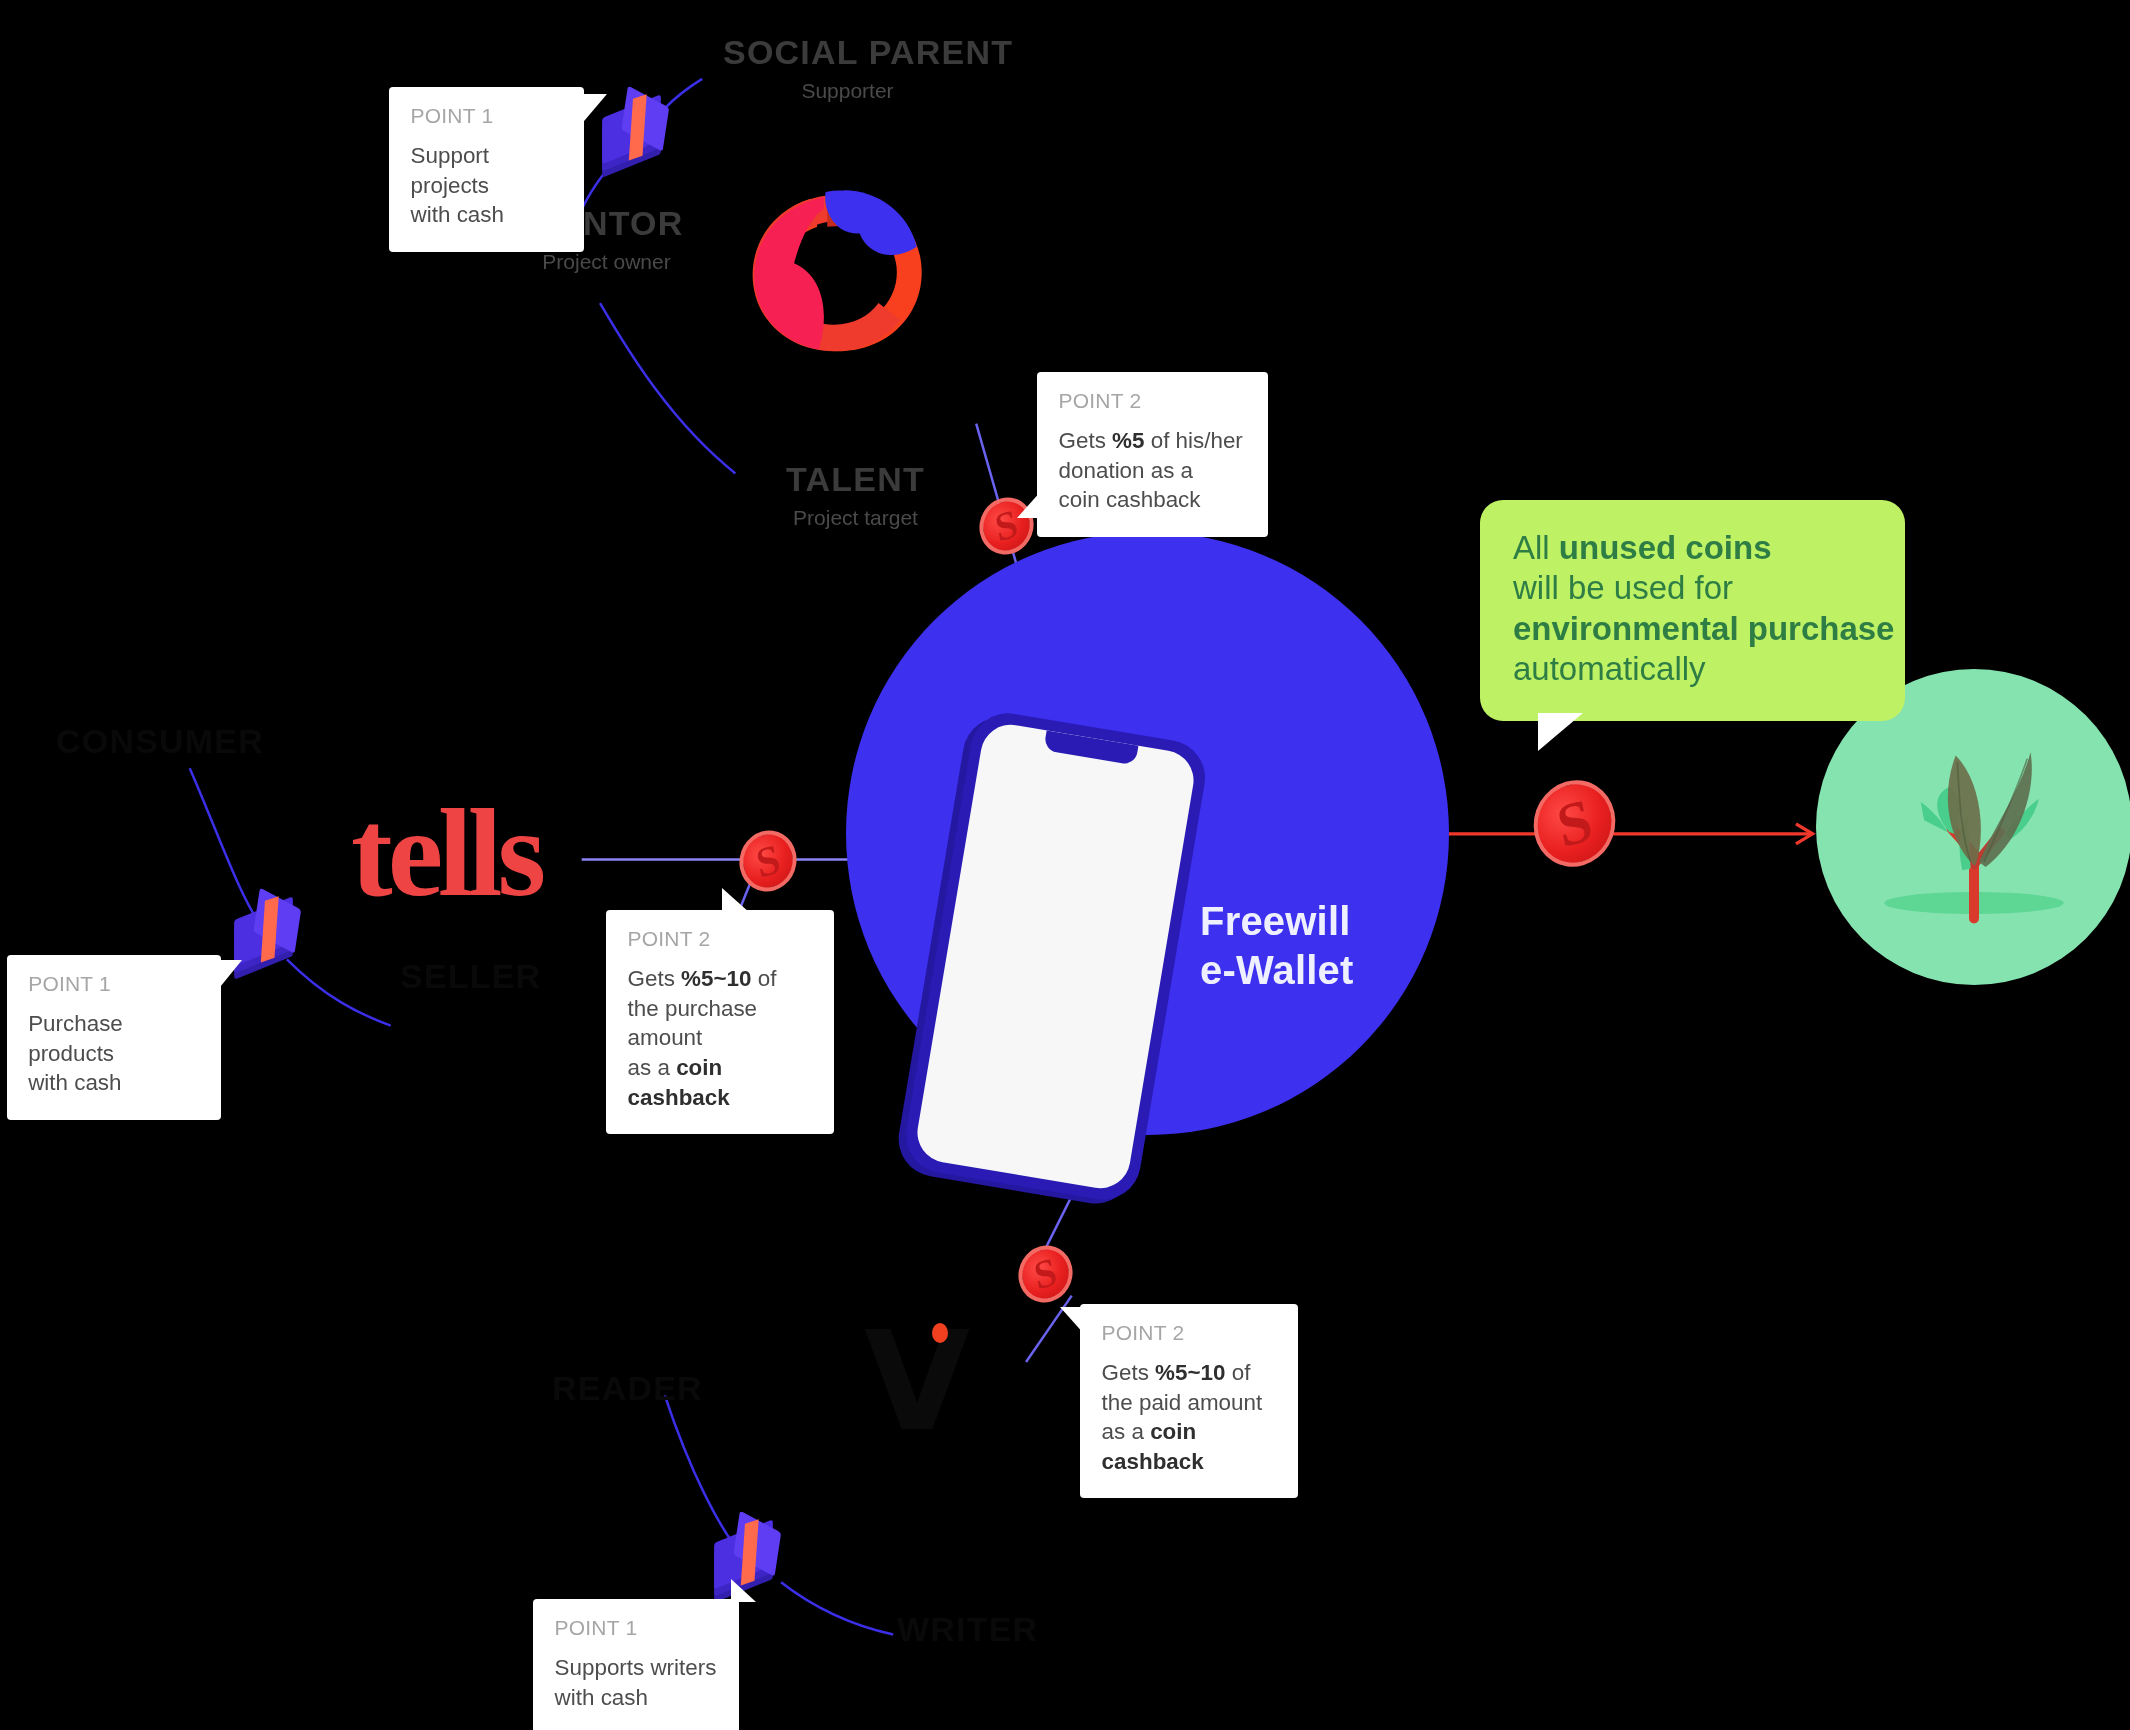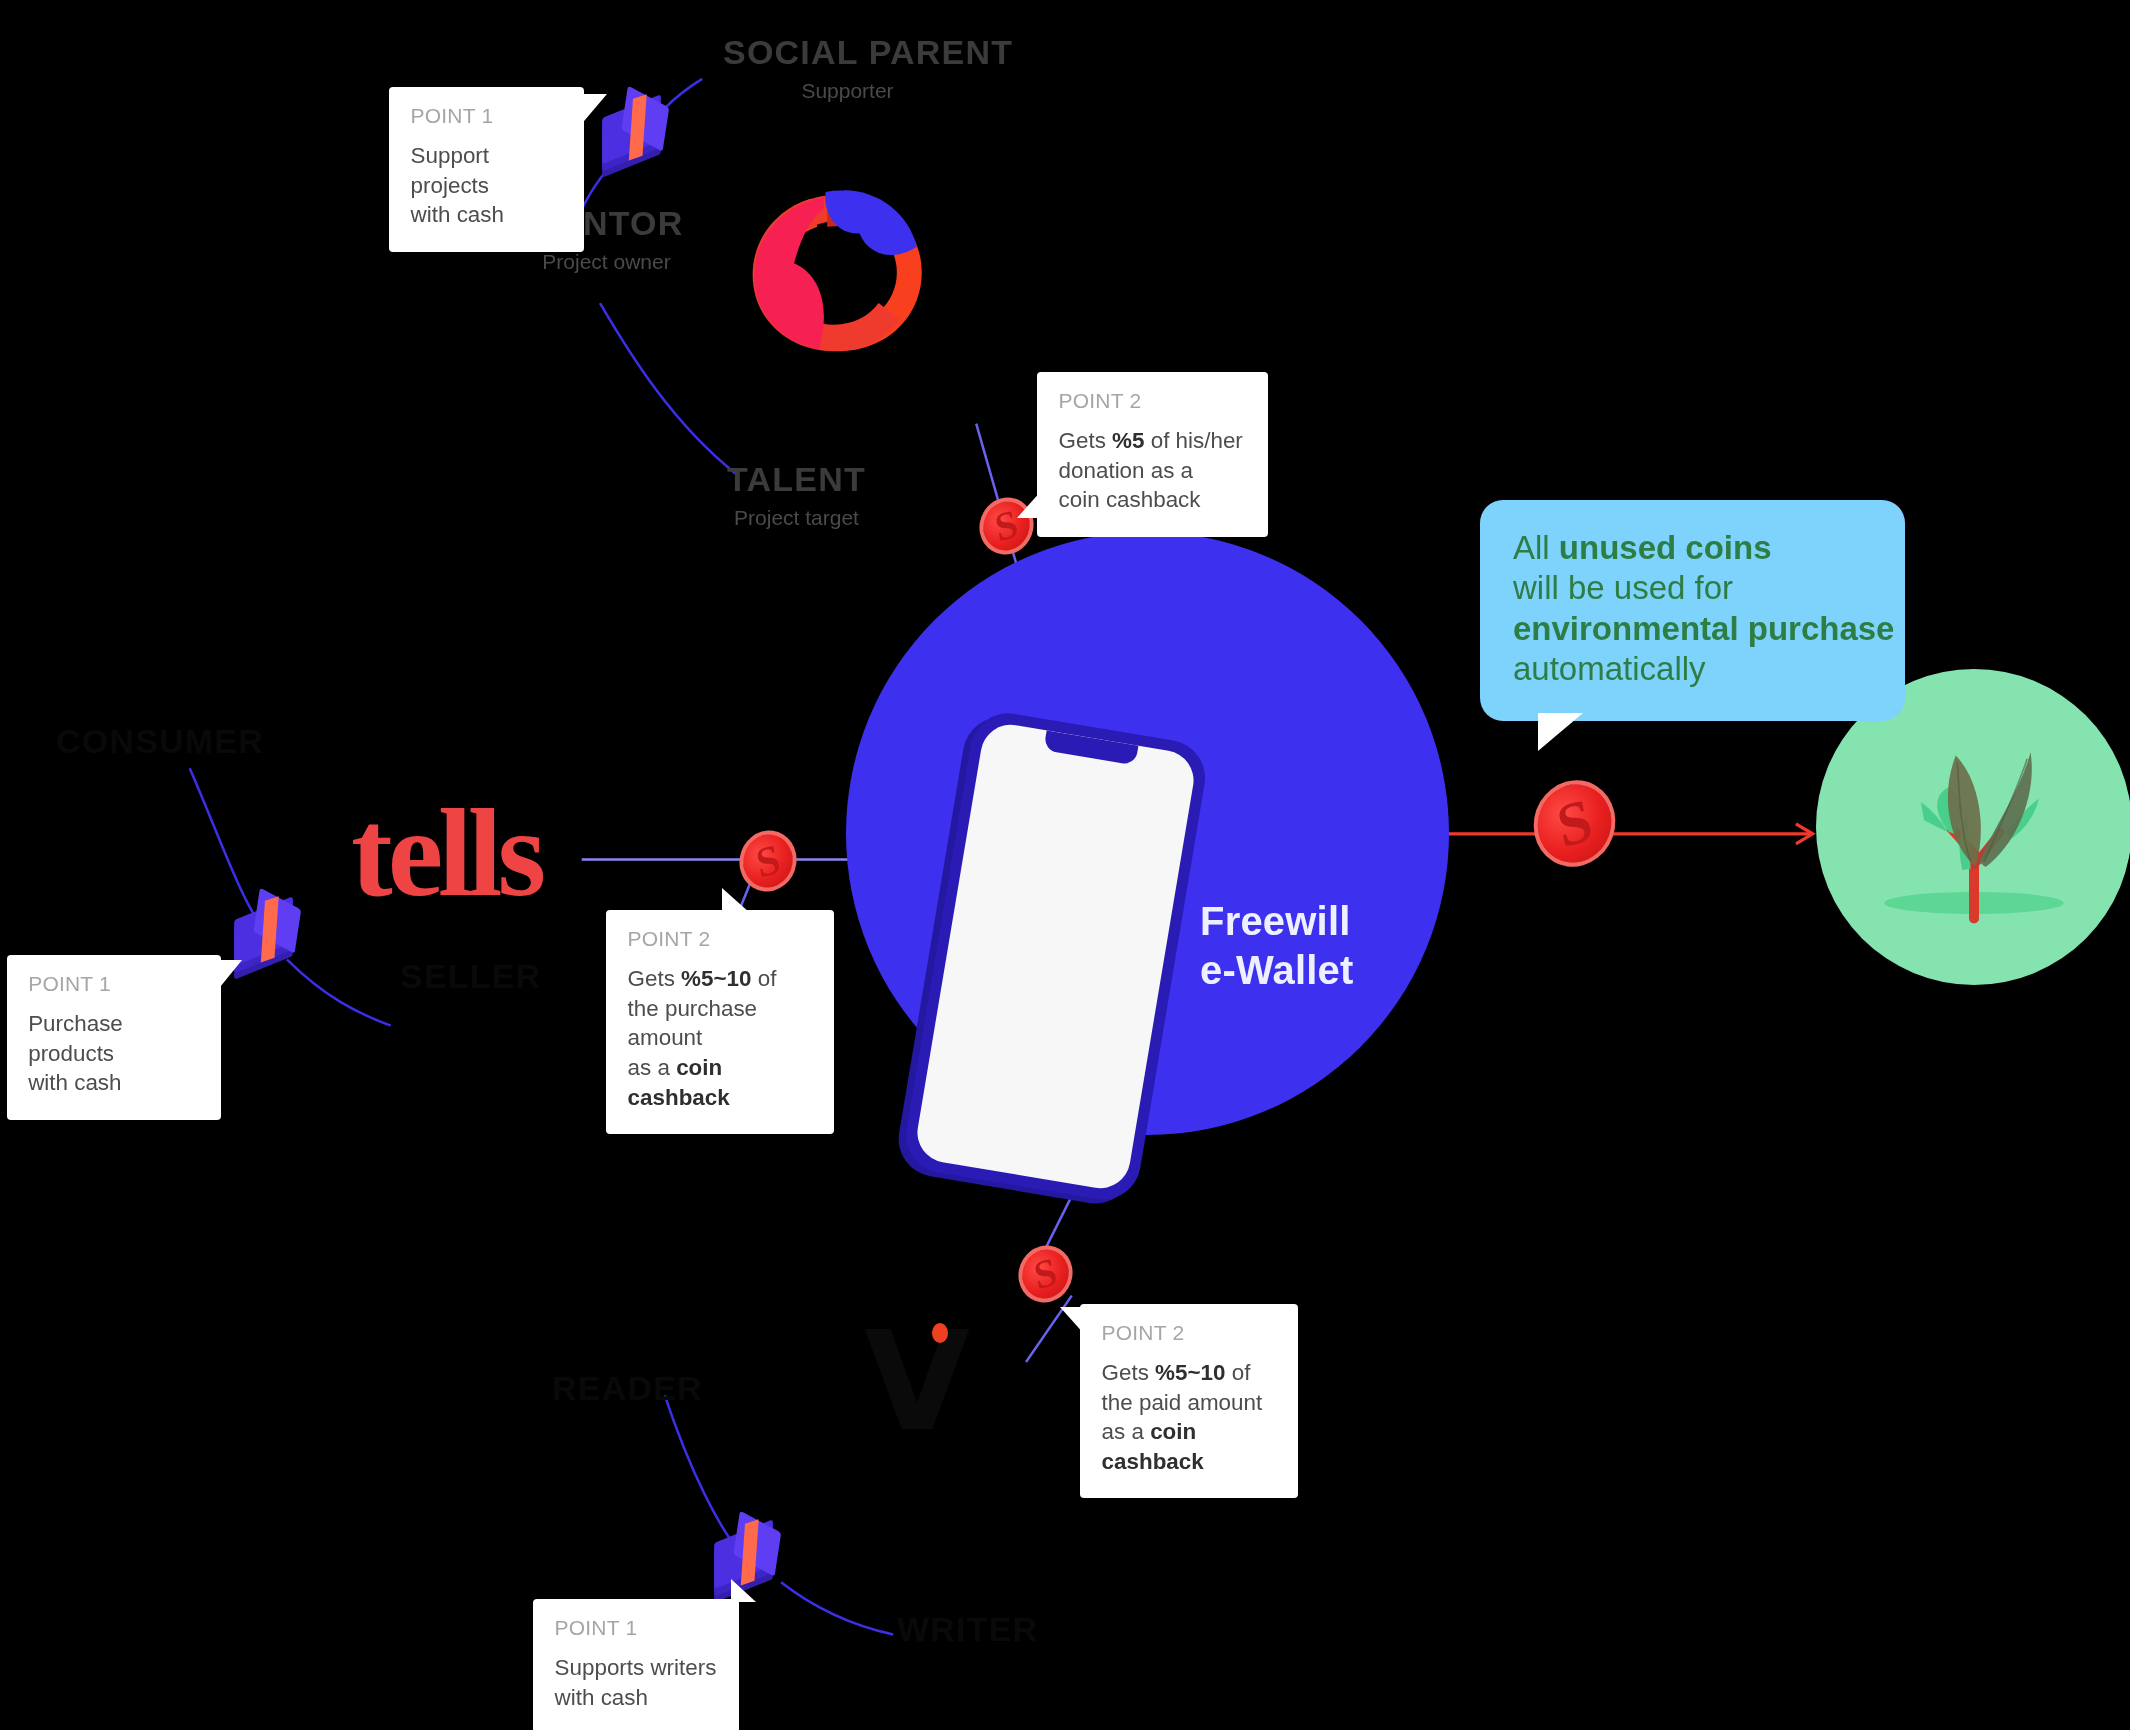--- a/index.html
+++ b/index.html
@@ -60,21 +60,21 @@
     line-height: 1.32;
   }
   .bubble .point-body b { font-weight: 700; color: #2f2f2f; }
 
   
   .tail { position: absolute; width: 0; height: 0; }
 
   
   .eco-bubble {
     position: absolute;
-    background: #7dd3fc;
+    background: #bef264;
     border-radius: 23px;
     padding: 28px 33px 32px 33px;
   }
   .eco-bubble .eco-line {
     color: #2e7d45;
     font-size: 33px;
     line-height: 1.22;
     font-weight: 400;
     white-space: nowrap;
   }
@@ -335,21 +335,21 @@
   <div class="abs role-grey" style="left:723px; top:35px; text-align:center; width:249px;">
     <div class="role-title">SOCIAL PARENT</div>
     <div class="role-sub">Supporter</div>
   </div>
 
   <div class="abs role-grey" style="left:482px; top:206px; text-align:center; width:249px;">
     <div class="role-title">MENTOR</div>
     <div class="role-sub">Project owner</div>
   </div>
 
-  <div class="abs role-grey" style="left:672px; top:462px; text-align:center; width:249px;">
+  <div class="abs role-grey" style="left:731px; top:462px; text-align:center; width:249px;">
     <div class="role-title">TALENT</div>
     <div class="role-sub">Project target</div>
   </div>
 
   <div class="abs role-dark" style="left:56px; top:724px;">
     <div class="role-title">CONSUMER</div>
   </div>
 
   <div class="abs role-dark" style="left:400px; top:959px;">
     <div class="role-title">SELLER</div>

